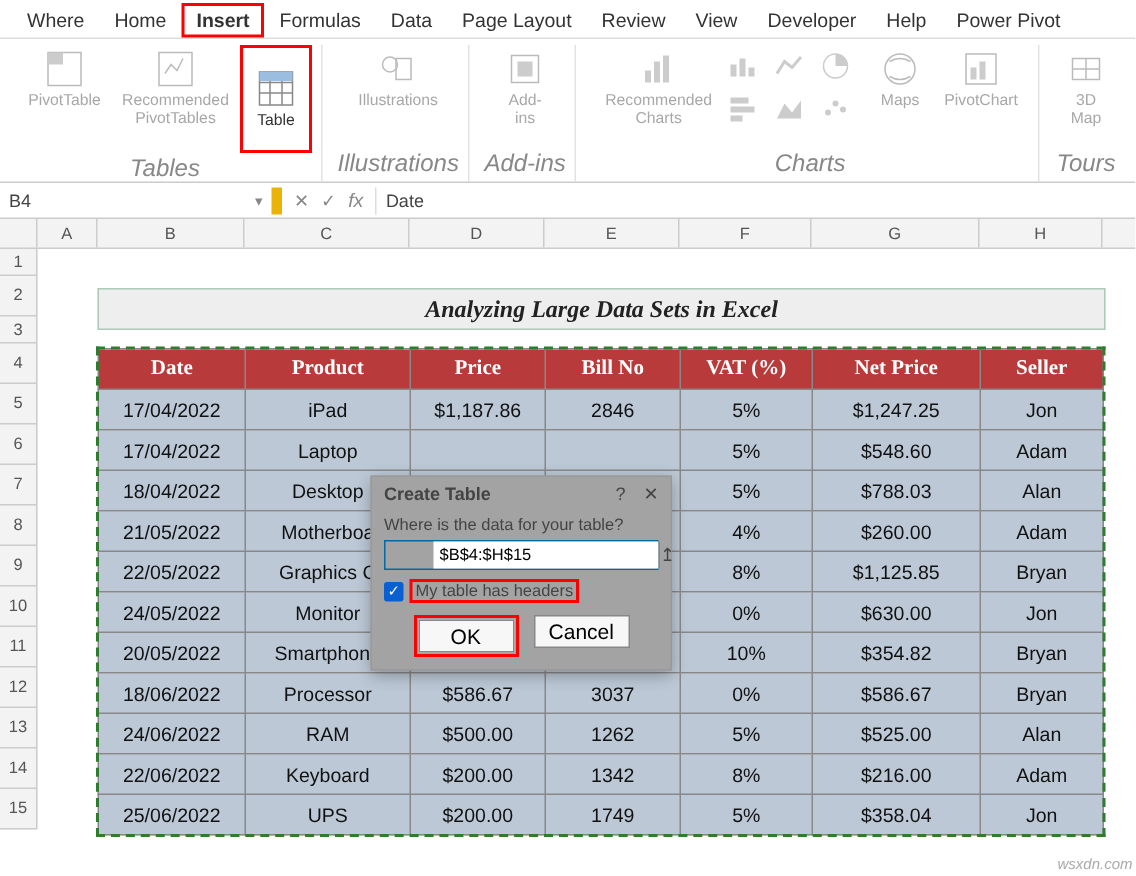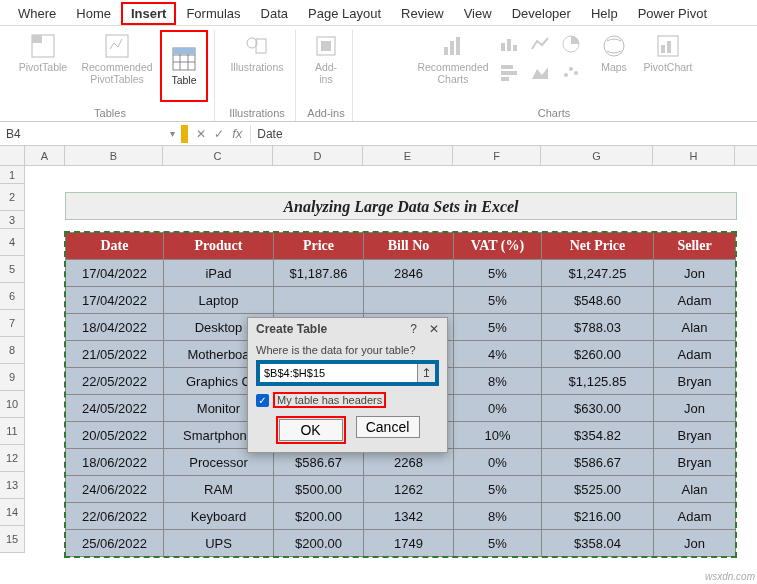--- a/index.html
+++ b/index.html
@@ -8,21 +8,21 @@
   
   .ribbon-tabs { display: flex; border-bottom: 1px solid #ddd; padding: 0 8px; height: 26px; align-items: flex-end; }
   .ribbon-tab { padding: 4px 10px; color: #333; font-size: 13px; cursor: pointer; }
   .ribbon-tab.active { font-weight: 600; border: 2px solid red; border-radius: 0; padding: 2px 8px; }
 
   
   .ribbon-body { display: flex; border-bottom: 1px solid #ccc; height: 96px; padding: 4px 6px 0 6px; gap: 4px; }
   .ribbon-group { display: flex; flex-direction: column; align-items: center; border-right: 1px solid #e3e3e3; padding: 0 6px; justify-content: space-between; }
   .ribbon-group:last-child { border-right: none; }
   .group-items { display: flex; gap: 2px; height: 74px; align-items: flex-start; }
-  .group-label { font-size: 11px; color: #888; padding: 2px 0; }
+  .group-label { font-size: 16px; color: #888; padding: 2px 0; font-style: italic; }
   .rib-btn { display: flex; flex-direction: column; align-items: center; justify-content: flex-start; width: 62px; padding: 2px 2px; text-align: center; font-size: 10.5px; color: #a8a8a8; gap: 2px; line-height: 1.1; }
   .rib-btn .icon { width: 28px; height: 28px; display: flex; align-items: center; justify-content: center; }
   .rib-btn.table { border: 2px solid red; width: 48px; height: 72px; justify-content: center; }
 
   
   .formula-row { display: flex; align-items: center; height: 24px; border-bottom: 1px solid #ccc; }
   .name-box { width: 188px; padding: 2px 6px; border-right: 7px solid #eab308; display: flex; align-items: center; justify-content: space-between; font-size: 12px; }
   .name-box .arrow { color: #888; font-size: 10px; }
   .fx-btns { display: flex; align-items: center; padding: 0 8px; gap: 8px; color: #888; }
   .fx { font-style: italic; font-size: 13px; }
@@ -50,26 +50,26 @@
   .col-date { width: 98px; }
   .col-product { width: 110px; }
   .col-price { width: 90px; }
   .col-bill { width: 90px; }
   .col-vat { width: 88px; }
   .col-net { width: 112px; }
   .col-seller { width: 82px; }
   .marching { outline: 2px dashed #2f7b2f; outline-offset: -1px; }
 
   
-  .dialog { position: absolute; left: 247px; top: 317px; width: 201px; background: #e5e5e5; border: 1px solid #999; box-shadow: 0 3px 10px rgba(0,0,0,.3); font-size: 11px; z-index: 50; }
+  .dialog { position: absolute; left: 247px; top: 317px; width: 201px; background: #a3a3a3; border: 1px solid #999; box-shadow: 0 3px 10px rgba(0,0,0,.3); font-size: 11px; z-index: 50; }
   .dlg-title { display: flex; justify-content: space-between; align-items: center; padding: 4px 8px; font-weight: 600; font-size: 12px; }
   .dlg-title .right { display: flex; gap: 12px; color: #444; font-weight: 400; }
   .dlg-body { padding: 4px 8px 8px 8px; }
   .dlg-body .prompt { margin-bottom: 4px; }
-  .dlg-input { display: flex; border: 4px solid #0369a1; margin-bottom: 6px; }
+  .dlg-input { display: flex; border: 1px solid #0369a1; margin-bottom: 6px; padding-left: 32px; }
   .dlg-input input { flex: 1; border: none; outline: none; font-size: 11px; padding: 2px 4px; }
   .dlg-input .sel { width: 18px; border-left: 1px solid #888; text-align: center; font-size: 12px; line-height: 18px; }
   .dlg-check { display: flex; align-items: center; gap: 4px; margin-bottom: 8px; }
   .dlg-check .cb { width: 13px; height: 13px; background: #0a5fd1; color: #fff; text-align: center; font-size: 10px; line-height: 13px; border-radius: 2px; }
   .dlg-check .lbl { border: 2px solid red; padding: 0 2px; }
   .dlg-btns { display: flex; justify-content: center; gap: 10px; }
   .dlg-btns button { width: 64px; height: 22px; border: 1px solid #888; background: #f7f7f7; font-size: 14px; }
   .dlg-btns .ok-outline { border: 2px solid red; padding: 1px; display: inline-block; }
 
   .watermark { position: absolute; right: 2px; bottom: 2px; font-size: 10px; color: #aaa; font-style: italic; }
@@ -217,20 +217,35 @@
               <rect x="6" y="12" width="4" height="8" fill="#ccc"></rect>
               <rect x="12" y="8" width="4" height="12" fill="#ccc"></rect>
             </svg>
           </span>
         <span>PivotChart</span>
       </div>
     </div>
     <div class="group-label">Charts</div>
   </div>
 
+  <div class="ribbon-group">
+    <div class="group-items">
+      <div class="rib-btn" style="width:42px">
+        <span class="icon">
+            <svg width="26" height="26">
+              <rect x="4" y="6" width="18" height="14" fill="none" stroke="#bbb"></rect>
+              <path d="M4 13 h18 M13 6 v14" stroke="#bbb"></path>
+            </svg>
+          </span>
+        <span style="white-space:pre-line">3D
+Map</span>
+      </div>
+    </div>
+    <div class="group-label">Tours</div>
+  </div>
 </div>
 
 <div class="formula-row">
   <div class="name-box">
     <span>B4</span>
     <span class="arrow">▾</span>
   </div>
   <div class="fx-btns">
     <span>✕</span>
     <span>✓</span>
@@ -345,21 +360,21 @@
               <td>$322.56</td>
               <td>2494</td>
               <td>10%</td>
               <td>$354.82</td>
               <td>Bryan</td>
             </tr>
             <tr>
               <td>18/06/2022</td>
               <td>Processor</td>
               <td>$586.67</td>
-              <td>2268</td>
+              <td>3037</td>
               <td>0%</td>
               <td>$586.67</td>
               <td>Bryan</td>
             </tr>
             <tr>
               <td>24/06/2022</td>
               <td>RAM</td>
               <td>$500.00</td>
               <td>1262</td>
               <td>5%</td>

